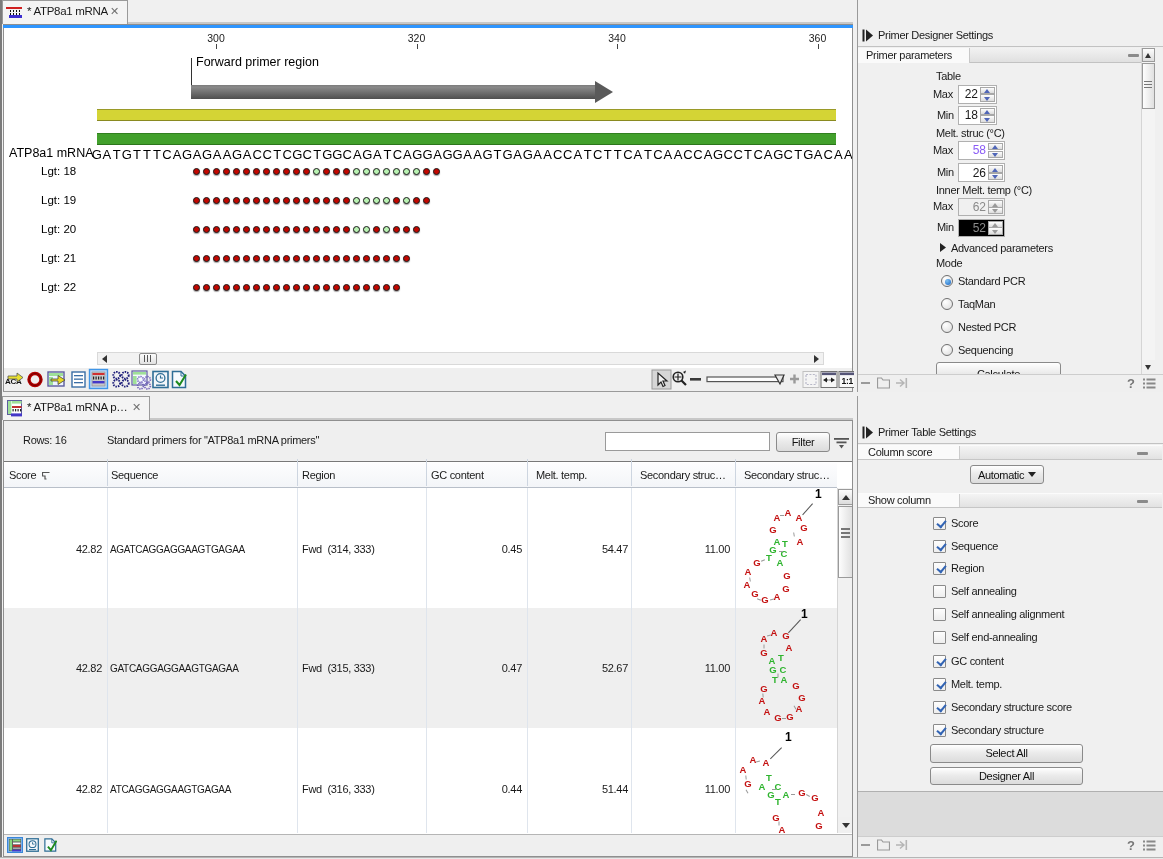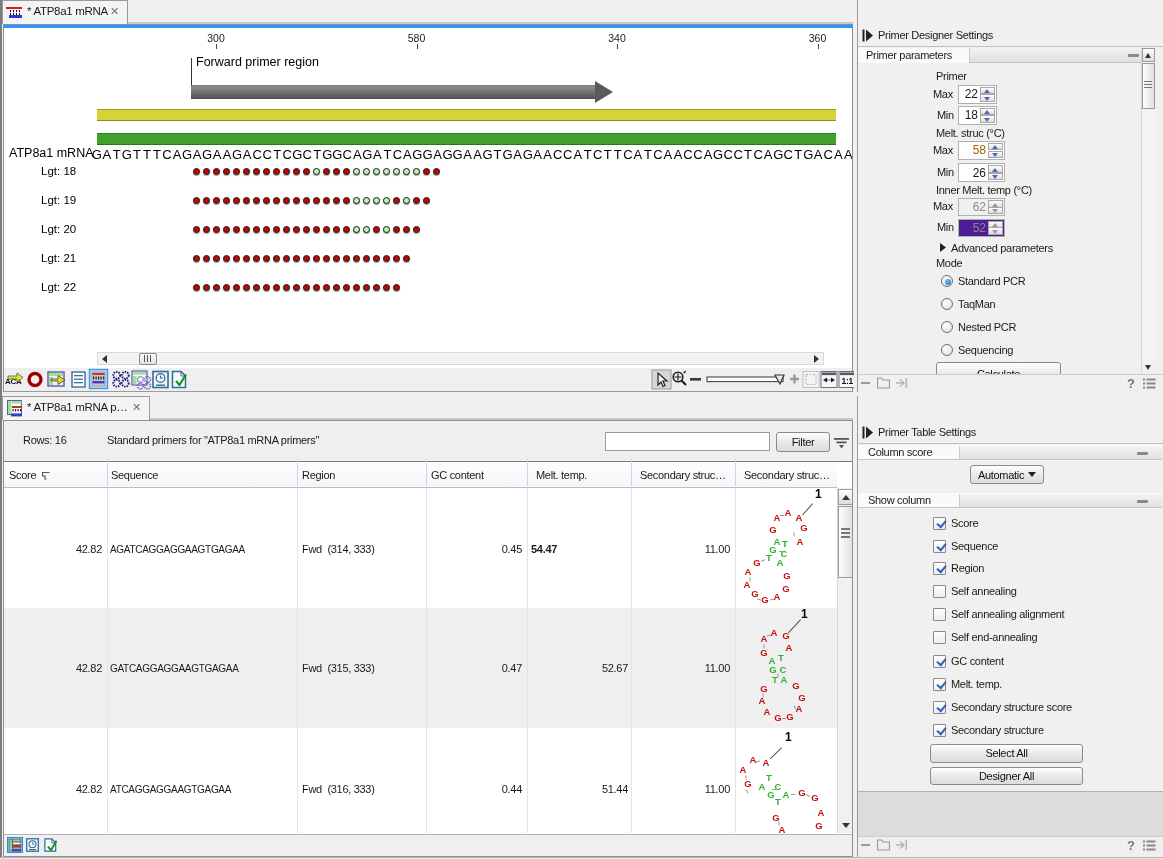--- a/index.html
+++ b/index.html
@@ -50,21 +50,21 @@
 <div class="a" style="left:18.9px;top:9.9px;width:1.6px;height:1.9px;background:#111;"></div>
 <div class="a" style="left:18.9px;top:13px;width:1.6px;height:1.9px;background:#111;"></div>
 <div class="a" style="left:9px;top:15.3px;width:12.5px;height:2.4px;background:#3c2ed0;"></div>
 <div class="tx" style="left:27px;top:5px;font-size:11.5px;">* ATP8a1 mRNA</div>
 <div class="tx" style="left:110px;top:5px;font-size:11px;color:#707070;">✕</div>
 <div class="a" style="left:3px;top:23.6px;width:850px;height:1.4px;background:#8f8f8f;"></div>
 <div class="a" style="left:3px;top:25px;width:850px;height:3px;background:#2e95fe;"></div>
 <div class="a" style="left:3px;top:28px;width:850px;height:340px;background:#fff;border-left:1px solid #8f8f8f;border-right:1px solid #8f8f8f;overflow:hidden;">
 <div class="tx" style="left:197.0px;top:4px;width:30px;text-align:center;font-size:10.5px;letter-spacing:0;color:#222;">300</div>
 <div class="a" style="left:212.0px;top:16px;width:1px;height:5px;background:#444;"></div>
-<div class="tx" style="left:397.5px;top:4px;width:30px;text-align:center;font-size:10.5px;letter-spacing:0;color:#222;">580</div>
+<div class="tx" style="left:397.5px;top:4px;width:30px;text-align:center;font-size:10.5px;letter-spacing:0;color:#222;">320</div>
 <div class="a" style="left:412.5px;top:16px;width:1px;height:5px;background:#444;"></div>
 <div class="tx" style="left:598.0px;top:4px;width:30px;text-align:center;font-size:10.5px;letter-spacing:0;color:#222;">340</div>
 <div class="a" style="left:613.0px;top:16px;width:1px;height:5px;background:#444;"></div>
 <div class="tx" style="left:798.5px;top:4px;width:30px;text-align:center;font-size:10.5px;letter-spacing:0;color:#222;">360</div>
 <div class="a" style="left:813.5px;top:16px;width:1px;height:5px;background:#444;"></div>
 <div class="tx sv" style="left:192px;top:27px;color:#000;">Forward primer region</div>
 <div class="a" style="left:187px;top:30px;width:1px;height:27px;background:#333;"></div>
 <div class="a" style="left:187px;top:56.5px;width:404px;height:14px;background:linear-gradient(#7a7a7a,#8a8a8a 15%,#4e4e4e);"></div>
 <div class="a" style="left:591px;top:52.5px;width:0;height:0;border-top:11px solid transparent;border-bottom:11px solid transparent;border-left:18px solid #5a5a5a;"></div>
 <div class="a" style="left:93px;top:80.7px;width:739px;height:12.5px;background:#d4d435;border-top:1px solid #9a9a28;border-bottom:1px solid #8a8a20;"></div>
@@ -355,55 +355,55 @@
 <div class="a" style="left:1128px;top:54px;width:11px;height:3px;background:#8a8a8a;border-radius:1px;"></div>
 <div class="a" style="left:1141px;top:48px;width:14px;height:326px;background:#f4f4f4;border-left:1px solid #d5d5d5;"></div>
 <div class="a" style="left:1141.5px;top:48px;width:13px;height:14px;border:1px solid #9a9a9a;background:linear-gradient(#fdfdfd,#dcdcdc);"></div>
 <div class="a" style="left:1145px;top:53px;width:0;height:0;border-left:3.5px solid transparent;border-right:3.5px solid transparent;border-bottom:5px solid #333;"></div>
 <div class="a" style="left:1141.5px;top:63px;width:13px;height:46px;border:1px solid #9a9a9a;background:linear-gradient(90deg,#fdfdfd,#e0e0e0);"></div>
 <div class="a" style="left:1144px;top:81px;width:8px;height:1.4px;background:#777;"></div>
 <div class="a" style="left:1144px;top:84px;width:8px;height:1.4px;background:#777;"></div>
 <div class="a" style="left:1144px;top:87px;width:8px;height:1.4px;background:#777;"></div>
 <div class="a" style="left:1141.5px;top:360px;width:13px;height:14px;background:#f0f0f0;"></div>
 <div class="a" style="left:1145px;top:365px;width:0;height:0;border-left:3.5px solid transparent;border-right:3.5px solid transparent;border-top:5px solid #333;"></div>
-<div class="tx" style="left:936px;top:70px;">Primer</div>
+<div class="tx" style="left:936px;top:70px;">Table</div>
 <div class="tx" style="left:933px;top:87.5px;">Max</div>
 <div class="spinbox" style="left:958px;top:84.5px;width:39px;height:19px;background:#fff;">
     <div class="spinval" style="color:#1a1a1a;">22</div>
     <div class="sb t"></div>
     <div class="sb b"></div>
   </div>
 <div class="tx" style="left:937px;top:108.5px;">Min</div>
 <div class="spinbox" style="left:958px;top:105.5px;width:39px;height:19px;background:#fff;">
     <div class="spinval" style="color:#1a1a1a;">18</div>
     <div class="sb t"></div>
     <div class="sb b"></div>
   </div>
 <div class="tx" style="left:936px;top:126.5px;">Melt. struc (°C)</div>
 <div class="tx" style="left:933px;top:143.8px;">Max</div>
 <div class="spinbox" style="left:958px;top:140.5px;width:47px;height:19.5px;background:#fff;">
-    <div class="spinval" style="color:#a16207;">58</div>
+    <div class="spinval" style="color:#8b5cf6;">58</div>
     <div class="sb t"></div>
     <div class="sb b"></div>
   </div>
 <div class="tx" style="left:937px;top:165.8px;">Min</div>
 <div class="spinbox" style="left:958px;top:163px;width:47px;height:19px;background:#fff;">
     <div class="spinval" style="color:#1a1a1a;">26</div>
     <div class="sb t"></div>
     <div class="sb b"></div>
   </div>
 <div class="tx" style="left:936px;top:183.5px;">Inner Melt. temp (°C)</div>
 <div class="tx" style="left:933px;top:200.4px;">Max</div>
 <div class="spinbox" style="left:958px;top:198px;width:47px;height:18px;background:#f0f0f0;">
     <div class="spinval" style="color:#8a8a8a;">62</div>
     <div class="sb t g"></div>
     <div class="sb b g"></div>
   </div>
 <div class="tx" style="left:937px;top:221px;">Min</div>
-<div class="spinbox" style="left:958px;top:218.5px;width:47px;height:18px;background:#4c1d95;">
+<div class="spinbox" style="left:958px;top:218.5px;width:47px;height:18px;background:#000000;">
     <div class="spinval" style="color:#8a8a8a;">52</div>
     <div class="sb t g"></div>
     <div class="sb b g"></div>
   </div>
 <svg class="a" style="left:940px;top:243px;" width="6" height="9" viewBox="0 0 6 9">
     <path d="M0 0 L6 4.5 L0 9 Z" fill="#222"></path>
   </svg>
 <div class="tx" style="left:951px;top:241.5px;">Advanced parameters</div>
 <div class="tx" style="left:936px;top:256.5px;">Mode</div>
 <div class="radio" style="left:941px;top:275.0px;"></div>
@@ -491,21 +491,21 @@
 <div class="vline" style="left:102.5px;top:67px;height:345px;"></div>
 <div class="vline" style="left:292.5px;top:67px;height:345px;"></div>
 <div class="vline" style="left:421.5px;top:67px;height:345px;"></div>
 <div class="vline" style="left:522.5px;top:67px;height:345px;"></div>
 <div class="vline" style="left:626.5px;top:67px;height:345px;"></div>
 <div class="vline" style="left:730.5px;top:67px;height:345px;"></div>
 <div class="cellt" style="left:5px;top:122px;width:93px;text-align:right;">42.82</div>
 <div class="cellt seqcell" style="left:106px;top:122px;">AGATCAGGAGGAAGTGAGAA</div>
 <div class="cellt" style="left:298px;top:122px;">Fwd&nbsp; (314, 333)</div>
 <div class="cellt" style="left:427px;top:122px;width:91px;text-align:right;">0.45</div>
-<div class="cellt" style="left:527px;top:122px;width:97px;font-weight:bold;">54.47</div>
+<div class="cellt" style="left:527px;top:122px;width:97px;text-align:right;">54.47</div>
 <div class="cellt" style="left:631px;top:122px;width:95px;text-align:right;">11.00</div>
 <div class="cellt" style="left:5px;top:241px;width:93px;text-align:right;">42.82</div>
 <div class="cellt seqcell" style="left:106px;top:241px;">GATCAGGAGGAAGTGAGAA</div>
 <div class="cellt" style="left:298px;top:241px;">Fwd&nbsp; (315, 333)</div>
 <div class="cellt" style="left:427px;top:241px;width:91px;text-align:right;">0.47</div>
 <div class="cellt" style="left:527px;top:241px;width:97px;text-align:right;">52.67</div>
 <div class="cellt" style="left:631px;top:241px;width:95px;text-align:right;">11.00</div>
 <div class="cellt" style="left:5px;top:362px;width:93px;text-align:right;">42.82</div>
 <div class="cellt seqcell" style="left:106px;top:362px;">ATCAGGAGGAAGTGAGAA</div>
 <div class="cellt" style="left:298px;top:362px;">Fwd&nbsp; (316, 333)</div>

